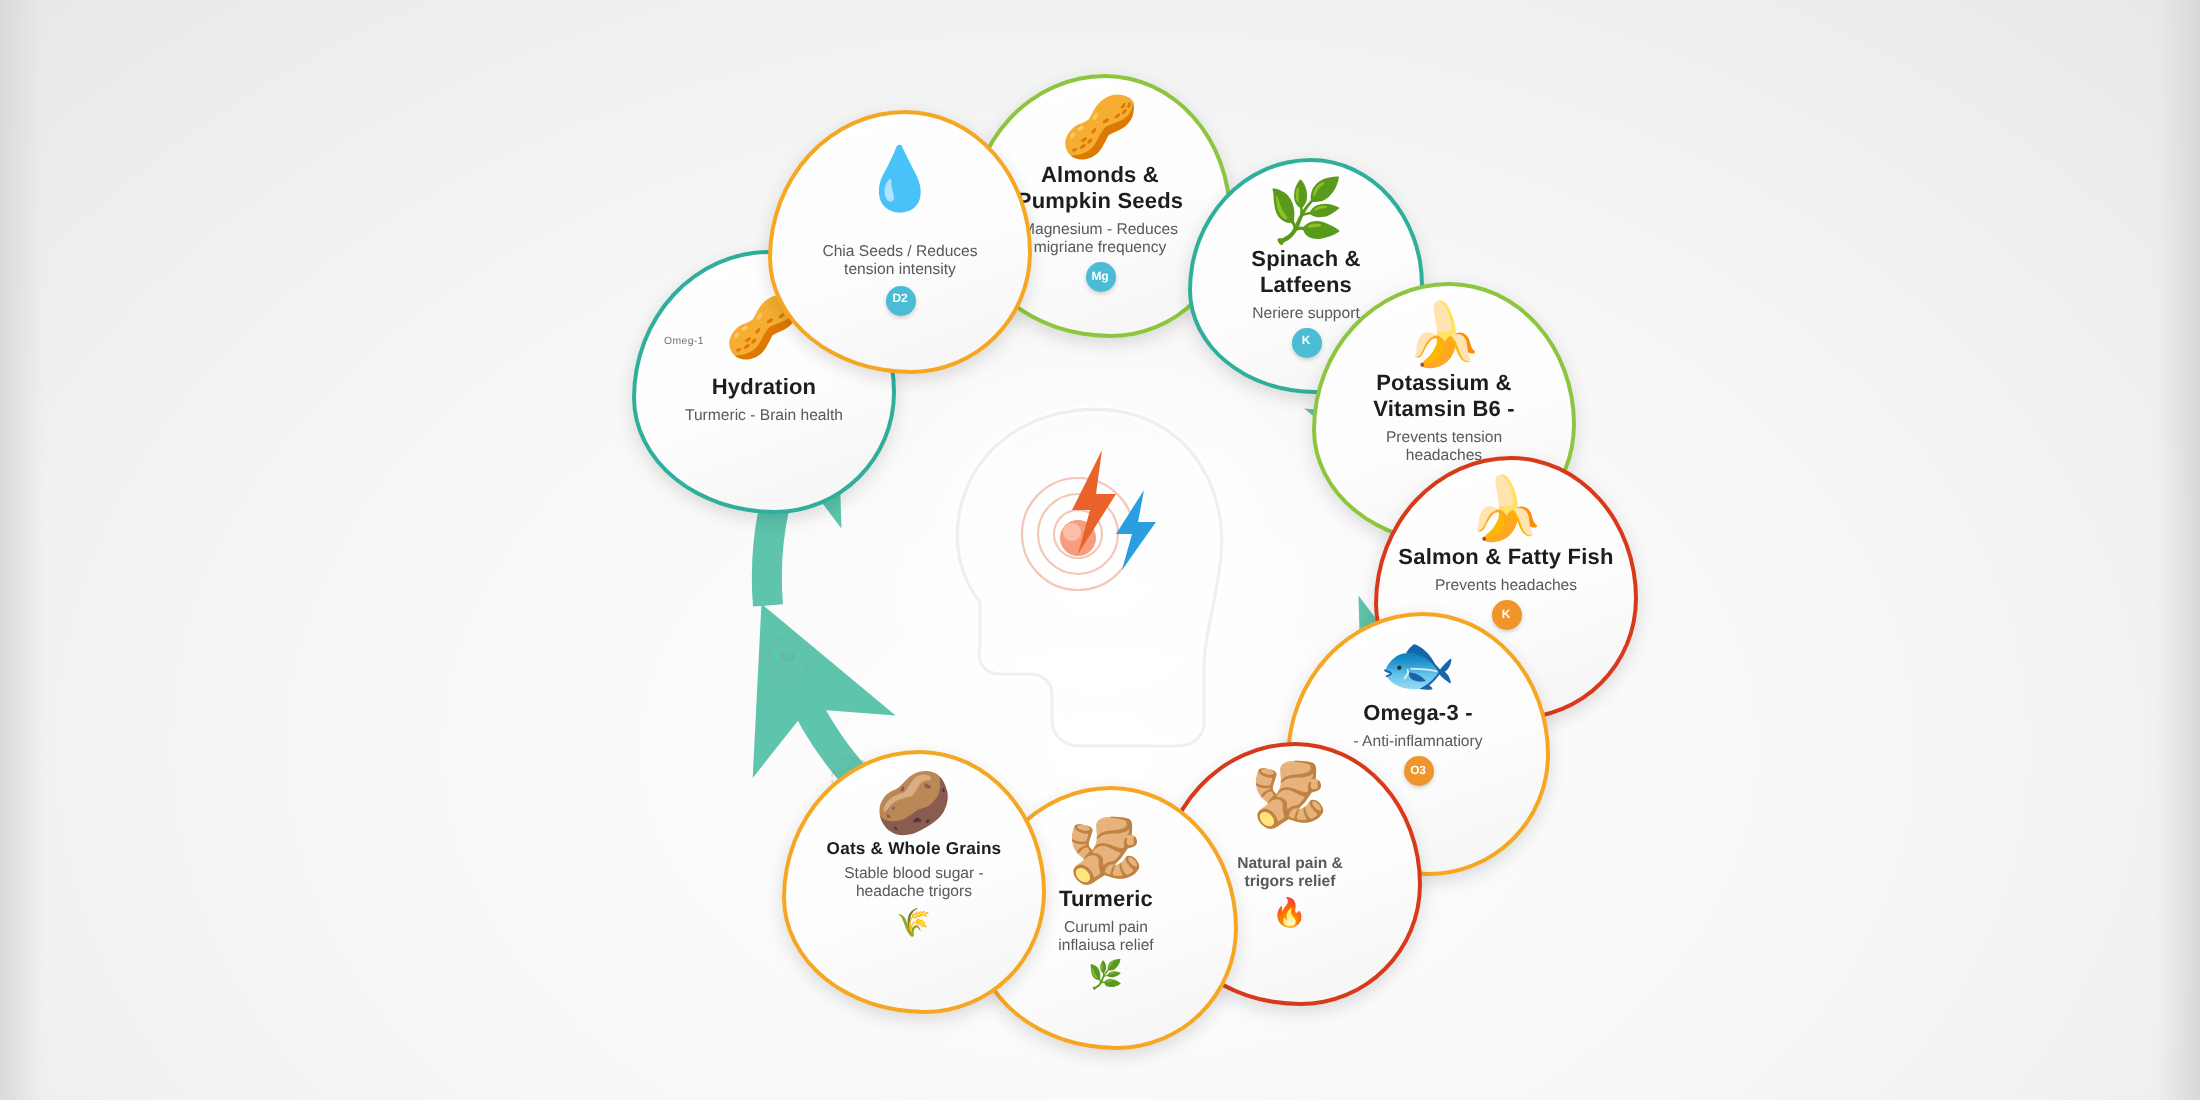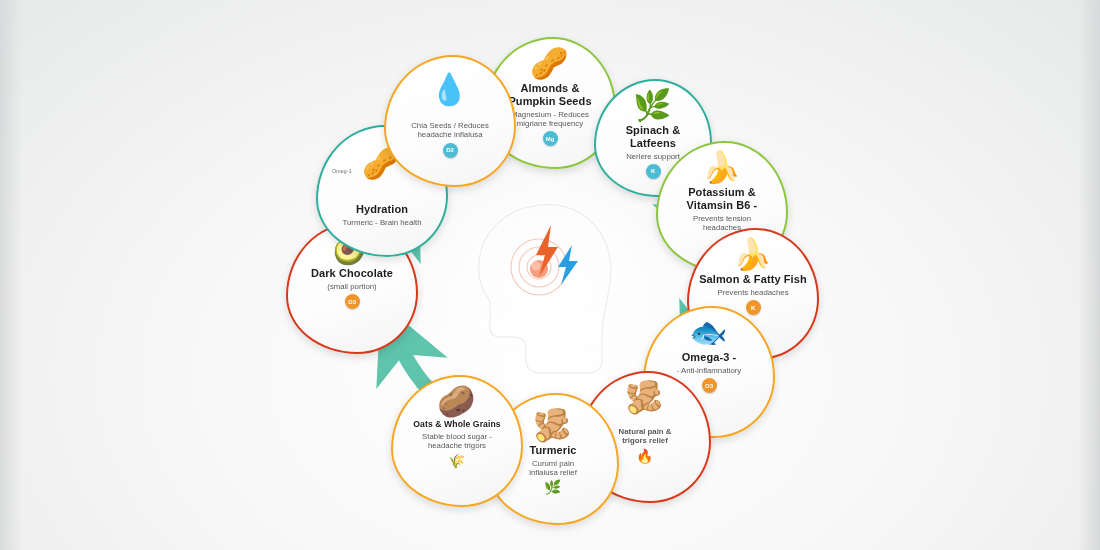--- a/index.html
+++ b/index.html
@@ -211,36 +211,30 @@
     <span class="emoji big">🥔</span>
     <div class="title" style="font-size:8.6px;">Oats &amp; Whole Grains</div>
     <div class="sub">
       <span>Stable blood sugar -</span><br>
       <span>headache trigors</span>
     </div>
     <div class="glyph">🌾</div>
   </div>
 
 
-  <div class="card lg" style="left:352px;top:288px;border-color:#d8391b;">
-    <span class="emoji big">🥑</span>
-    <div class="title">Dark Chocolate</div>
-    <div class="sub">(small portion)</div>
-    <div class="badge" style="background:#f0952a">O3</div>
-  </div>
 
   <div class="card lg" style="left:382px;top:191px;border-color:#2fae9b;">
     <span class="tinylabel" style="left:14px;top:41px;">Omeg-1</span>
     <span class="emoji big" style="margin-top:14px;">🥜</span>
-    <div class="title" style="margin-top:24px;text-align:right;">Hydration</div>
+    <div class="title" style="margin-top:9px;text-align:right;">Hydration</div>
     <div class="sub">Turmeric - Brain health</div>
   </div>
 
   <div class="card lg" style="left:450px;top:121px;border-color:#f5a623;">
     <span class="emoji big" style="margin-top:10px;">💧</span>
     <div class="sub" style="margin-top:16px;">
       <span>Chia Seeds / Reduces</span><br>
-      <span>headache inflaiusa</span>
+      <span>tension intensity</span>
     </div>
     <div class="badge" style="background:#4bbcd4">D2</div>
   </div>
 
 </div>
 
 </body></html>

